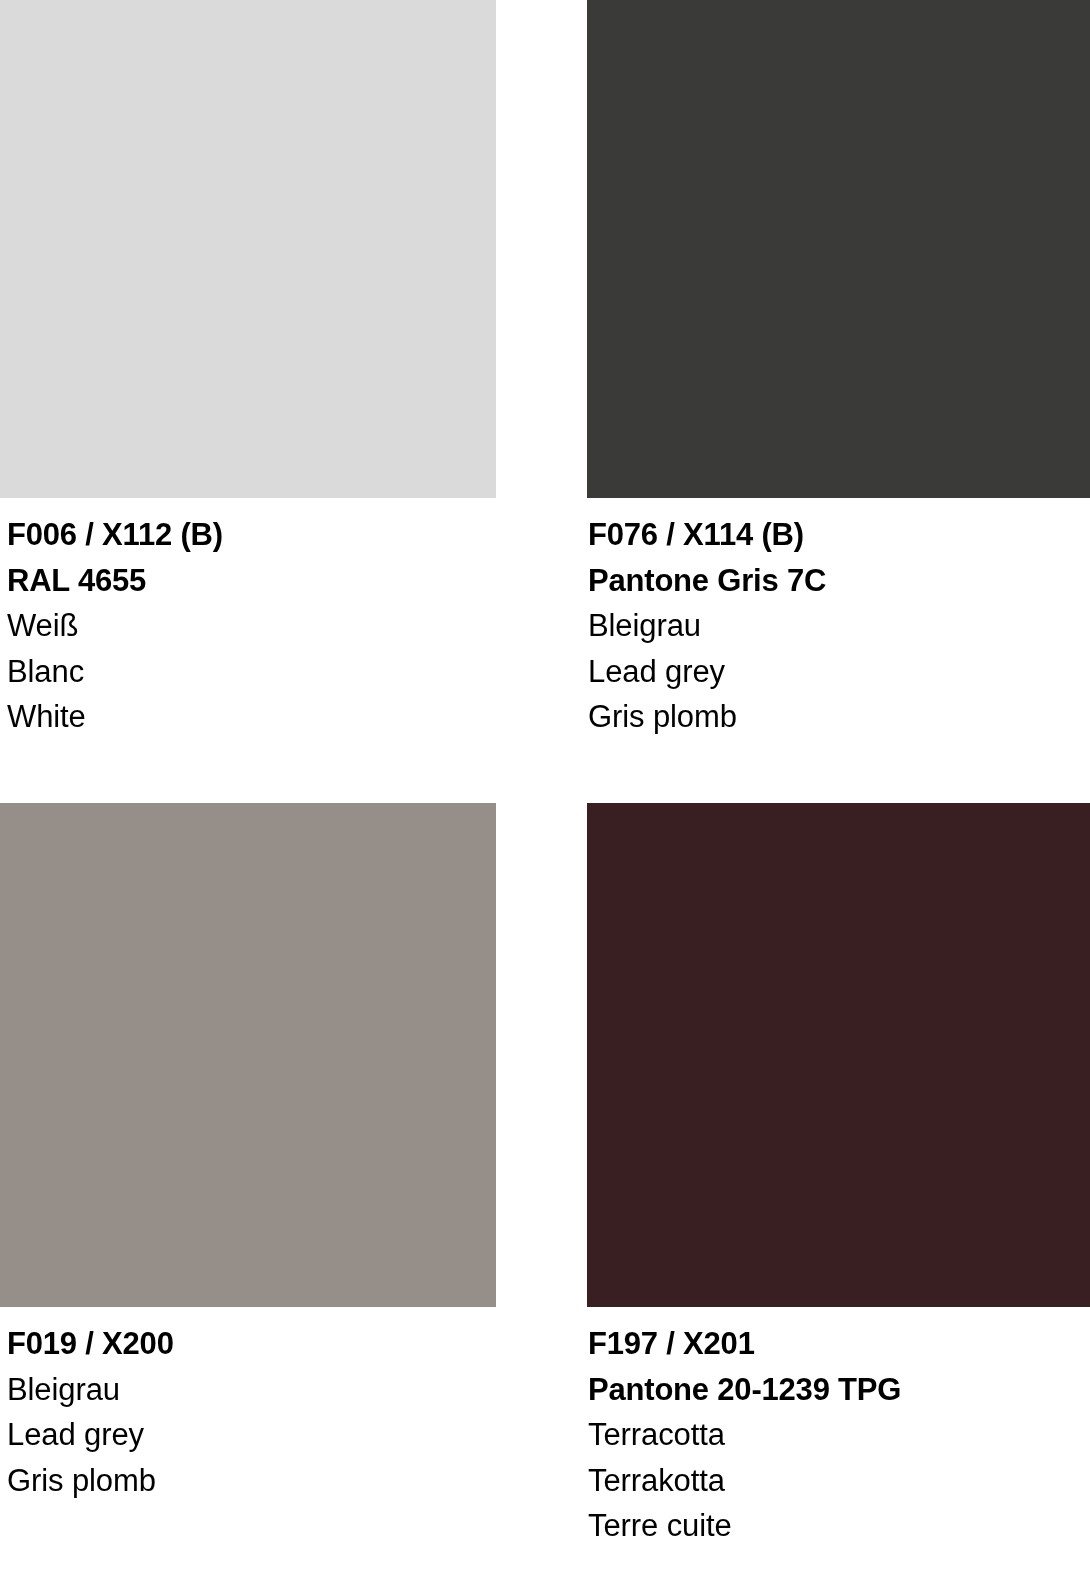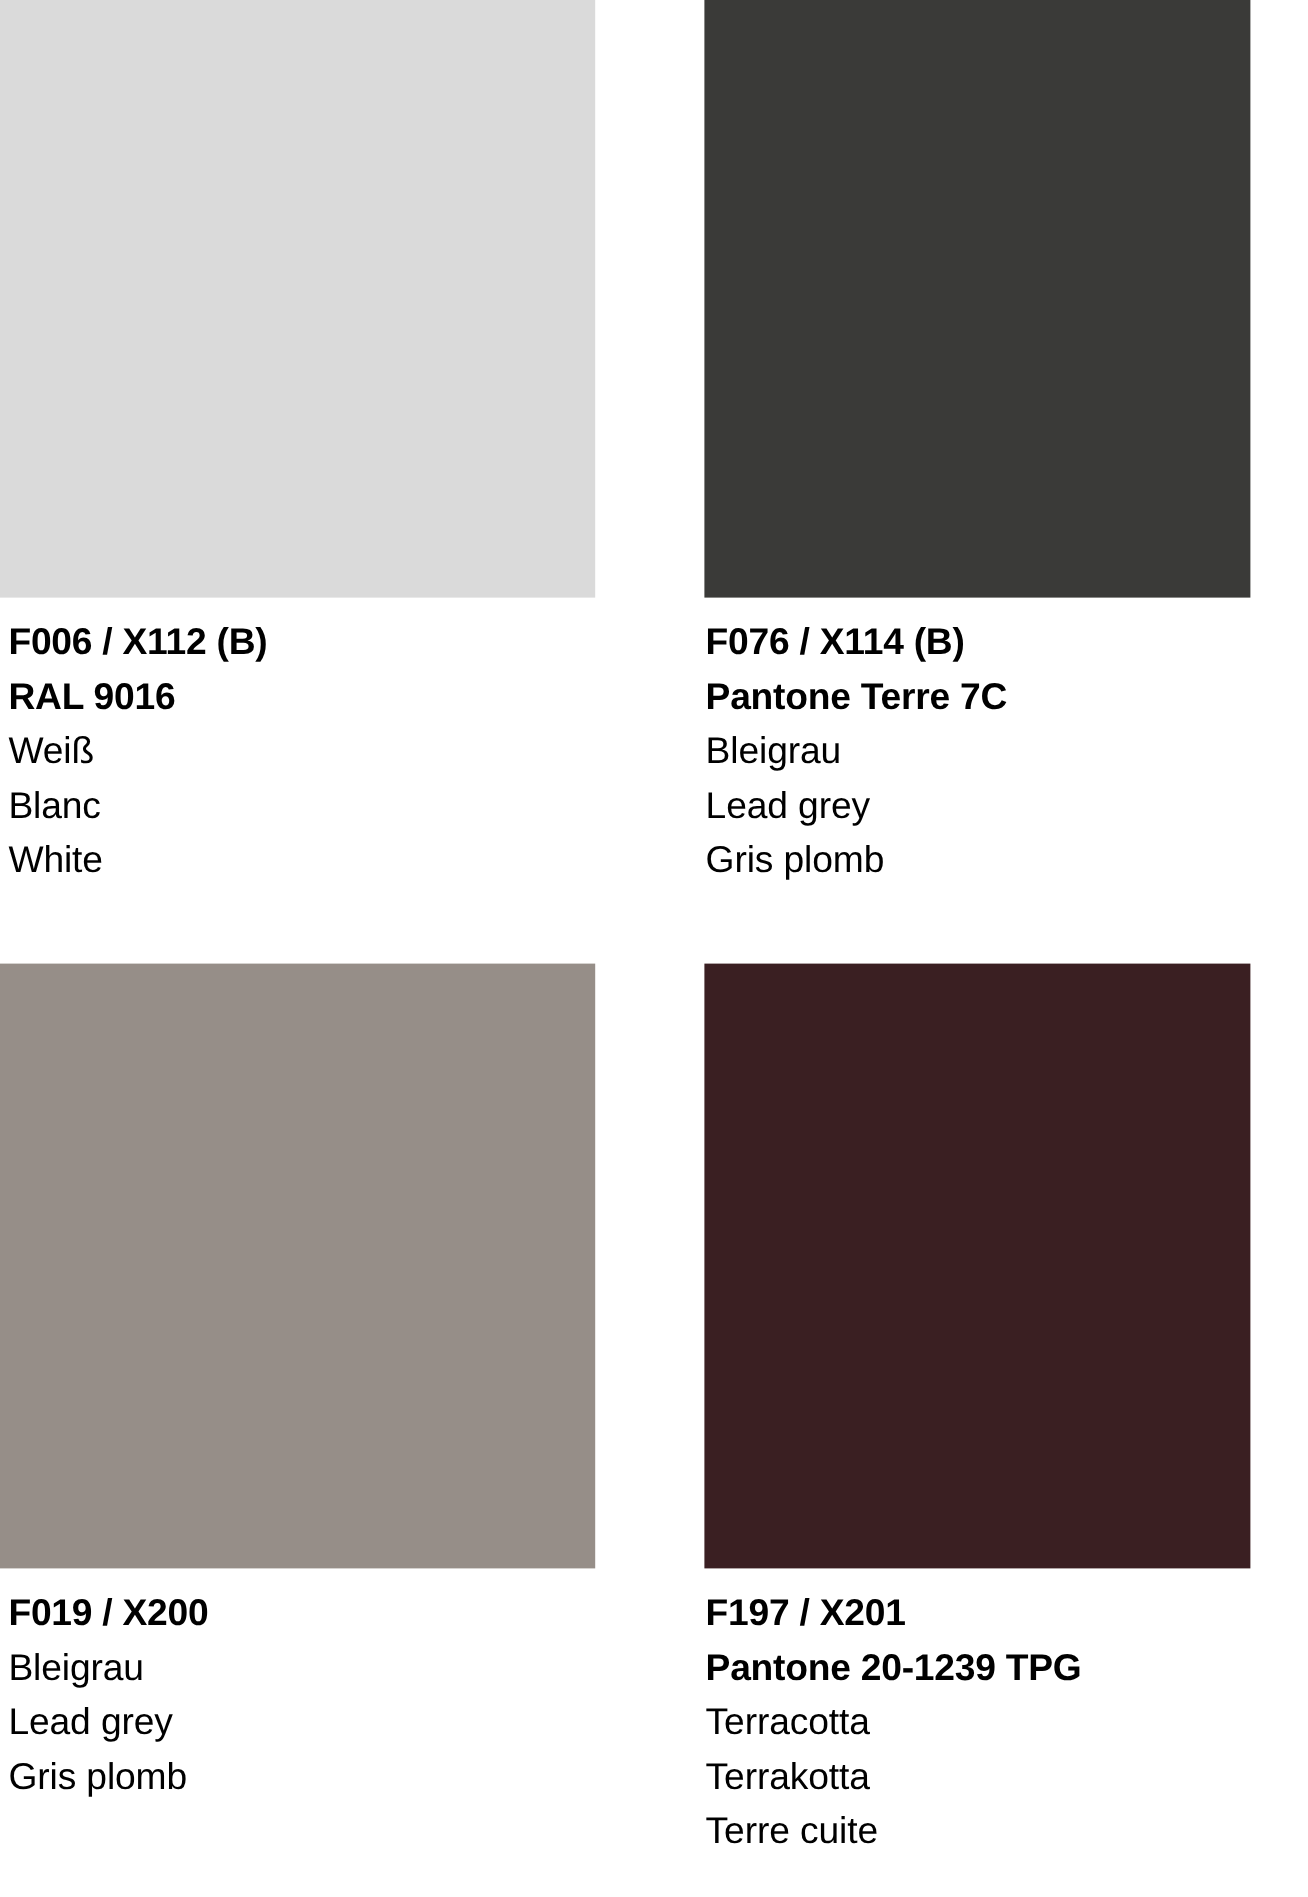--- a/index.html
+++ b/index.html
@@ -21,21 +21,21 @@
     height: 1581px;
     background: #ffffff;
   }
 
   
   .card {
     position: absolute;
   }
 
   .card.col-left  { left: 0px;   width: 496px; }
-  .card.col-right { left: 587px; width: 455px; }
+  .card.col-right { left: 587px; width: 503px; }
 
   .card.row-top    { top: 0px;   }
   .card.row-bottom { top: 793px; margin-top: 10px; }
 
   .swatch {
     width: 100%;
     display: block;
   }
 
   .row-top .swatch    { height: 498px; }
@@ -74,32 +74,32 @@
 </style>
 </head>
 <body style="background-color: rgb(255, 255, 255);">
 
 <div class="sheet">
 
   <div class="card col-left row-top">
     <div class="swatch" style="background-color: rgb(218, 218, 218);"></div>
     <div class="caption">
       <span class="line code">F006 / X112 (B)</span>
-      <span class="line ref">RAL 9016</span>
+      <span class="line ref">RAL 4655</span>
       <span class="line name-de">Weiß</span>
       <span class="line name-fr">Blanc</span>
       <span class="line name-en">White</span>
     </div>
   </div>
 
   <div class="card col-right row-top">
     <div class="swatch" style="background-color: rgb(58, 58, 56);"></div>
     <div class="caption">
       <span class="line code">F076 / X114 (B)</span>
-      <span class="line ref">Pantone Terre 7C</span>
+      <span class="line ref">Pantone Gris 7C</span>
       <span class="line name-de">Bleigrau</span>
       <span class="line name-en">Lead grey</span>
       <span class="line name-fr">Gris plomb</span>
     </div>
   </div>
 
   <div class="card col-left row-bottom">
     <div class="swatch" style="background-color: rgb(150, 142, 136);"></div>
     <div class="caption">
       <span class="line code">F019 / X200</span>

